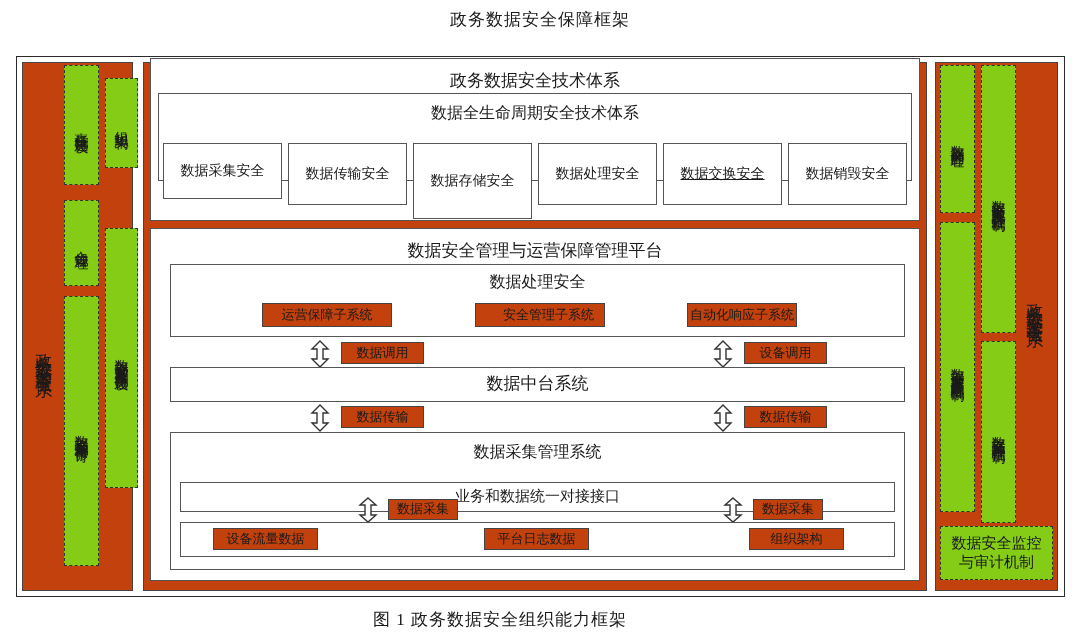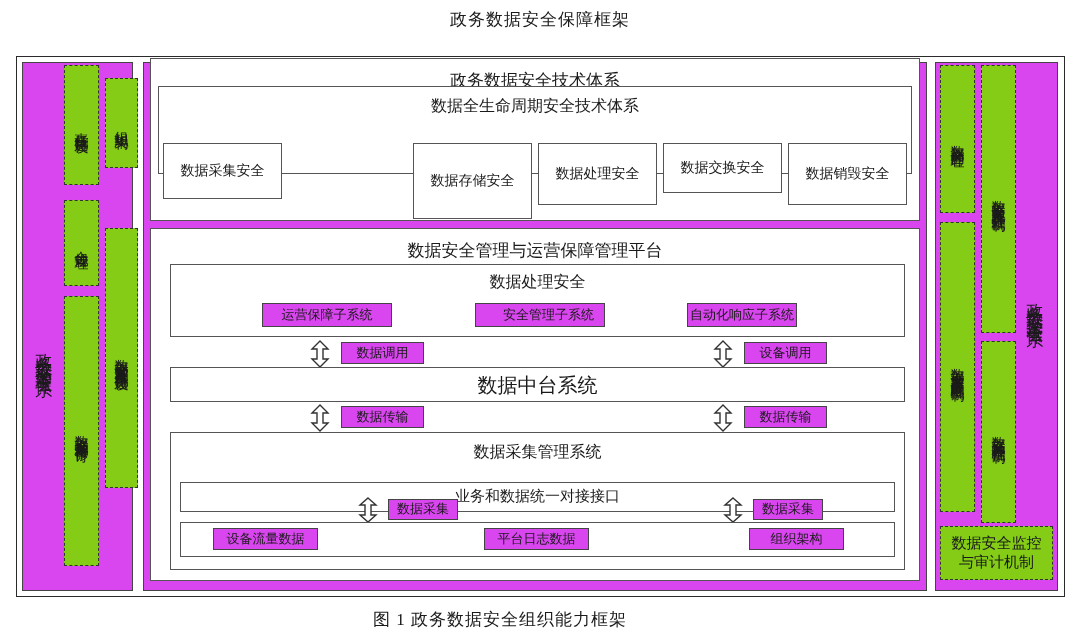--- a/index.html
+++ b/index.html
@@ -36,21 +36,21 @@
   .outer-frame {
     position: absolute;
     left: 16px; top: 56px;
     width: 1049px; height: 541px;
     border: 1.5px solid #2a2a2a;
     background: #fff;
   }
 
   
   .sbox { position: absolute; border: 1px solid #555; background: #fff; }
-  .sbox2 { position: absolute; border: 1.4px solid #444; background: #d946ef; }
+  .sbox2 { position: absolute; border: 1.4px solid #444; background: #c2410c; }
 
   
   .dbox {
     position: absolute;
     border: 1.6px dashed #333;
     background: #84cc16;
   }
 
   
   .vtext {
@@ -66,21 +66,21 @@
     white-space: nowrap;
   }
   .vtext.big { font-size: 17px; letter-spacing: 3px; }
 
   .htext {
     display: flex; align-items: center; justify-content: center;
     width: 100%; height: 100%;
     font-size: 14px; line-height: 1.3; text-align: center;
   }
   .htext.t15 { font-size: 15px; }
-  .htext.t17 { font-size: 20px; }
+  .htext.t17 { font-size: 17px; }
   .htext.t13 { font-size: 13px; }
 
   
   .panel-head {
     position: absolute; left: 0; right: 0; top: 0;
     text-align: center;
     font-size: 16px;
   }
 
   
@@ -126,34 +126,37 @@
     <div class="vtext">数据安全规划评审修订</div>
   </div>
 
   <div class="sbox2" style="left:143px; top:62px; width:784px; height:529px; border-width:1.2px;">
   </div>
 
   <div class="sbox" style="left:150px; top:58px; width:770px; height:163px; border-width:1.2px;">
     <div class="panel-head" style="top:10px; font-size:17px;">政务数据安全技术体系</div>
   </div>
 
-  <div class="sbox" style="left:158px; top:86px; width:754px; height:88px; border-width:1.2px;">
+  <div class="sbox" style="left:158px; top:93px; width:754px; height:88px; border-width:1.2px;">
     <div class="panel-head" style="top:9px; font-size:16px;">数据全生命周期安全技术体系</div>
   </div>
 
   <div class="sbox" style="left:163px; top:143px; width:119px; height:56px;">
     <div class="htext">数据采集安全</div>
   </div>
+  <div class="sbox" style="left:288px; top:143px; width:119px; height:62px;">
+    <div class="htext">数据传输安全</div>
+  </div>
   <div class="sbox" style="left:413px; top:143px; width:119px; height:76px;">
     <div class="htext">数据存储安全</div>
   </div>
   <div class="sbox" style="left:538px; top:143px; width:119px; height:62px;">
     <div class="htext">数据处理安全</div>
   </div>
-  <div class="sbox" style="left:663px; top:143px; width:119px; height:50px;">
+  <div class="sbox" style="left:663px; top:143px; width:119px; height:62px;text-decoration:underline;">
     <div class="htext">数据交换安全</div>
   </div>
   <div class="sbox" style="left:788px; top:143px; width:119px; height:62px;">
     <div class="htext">数据销毁安全</div>
   </div>
 
   <div class="sbox" style="left:150px; top:228px; width:770px; height:353px; border-width:1.2px;">
     <div class="panel-head" style="top:10px; font-size:17px;">数据安全管理与运营保障管理平台</div>
   </div>
 

